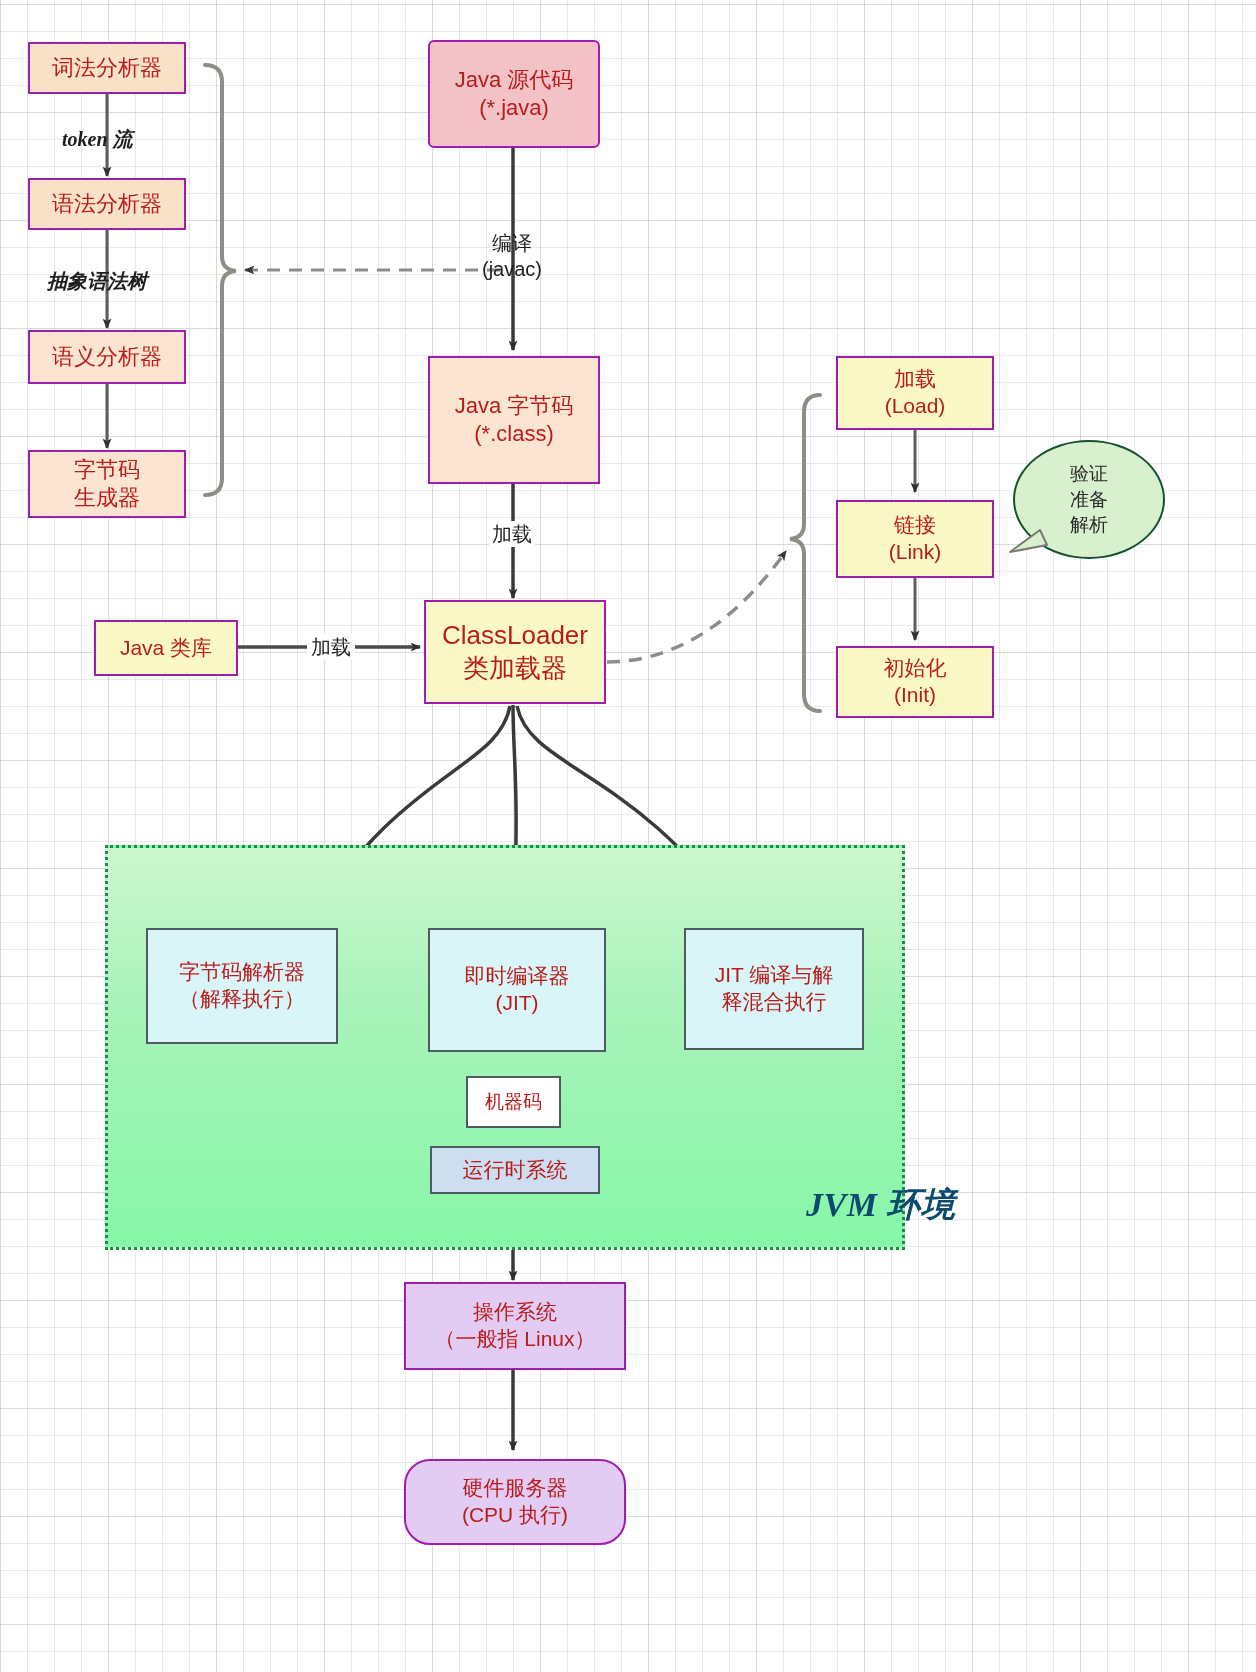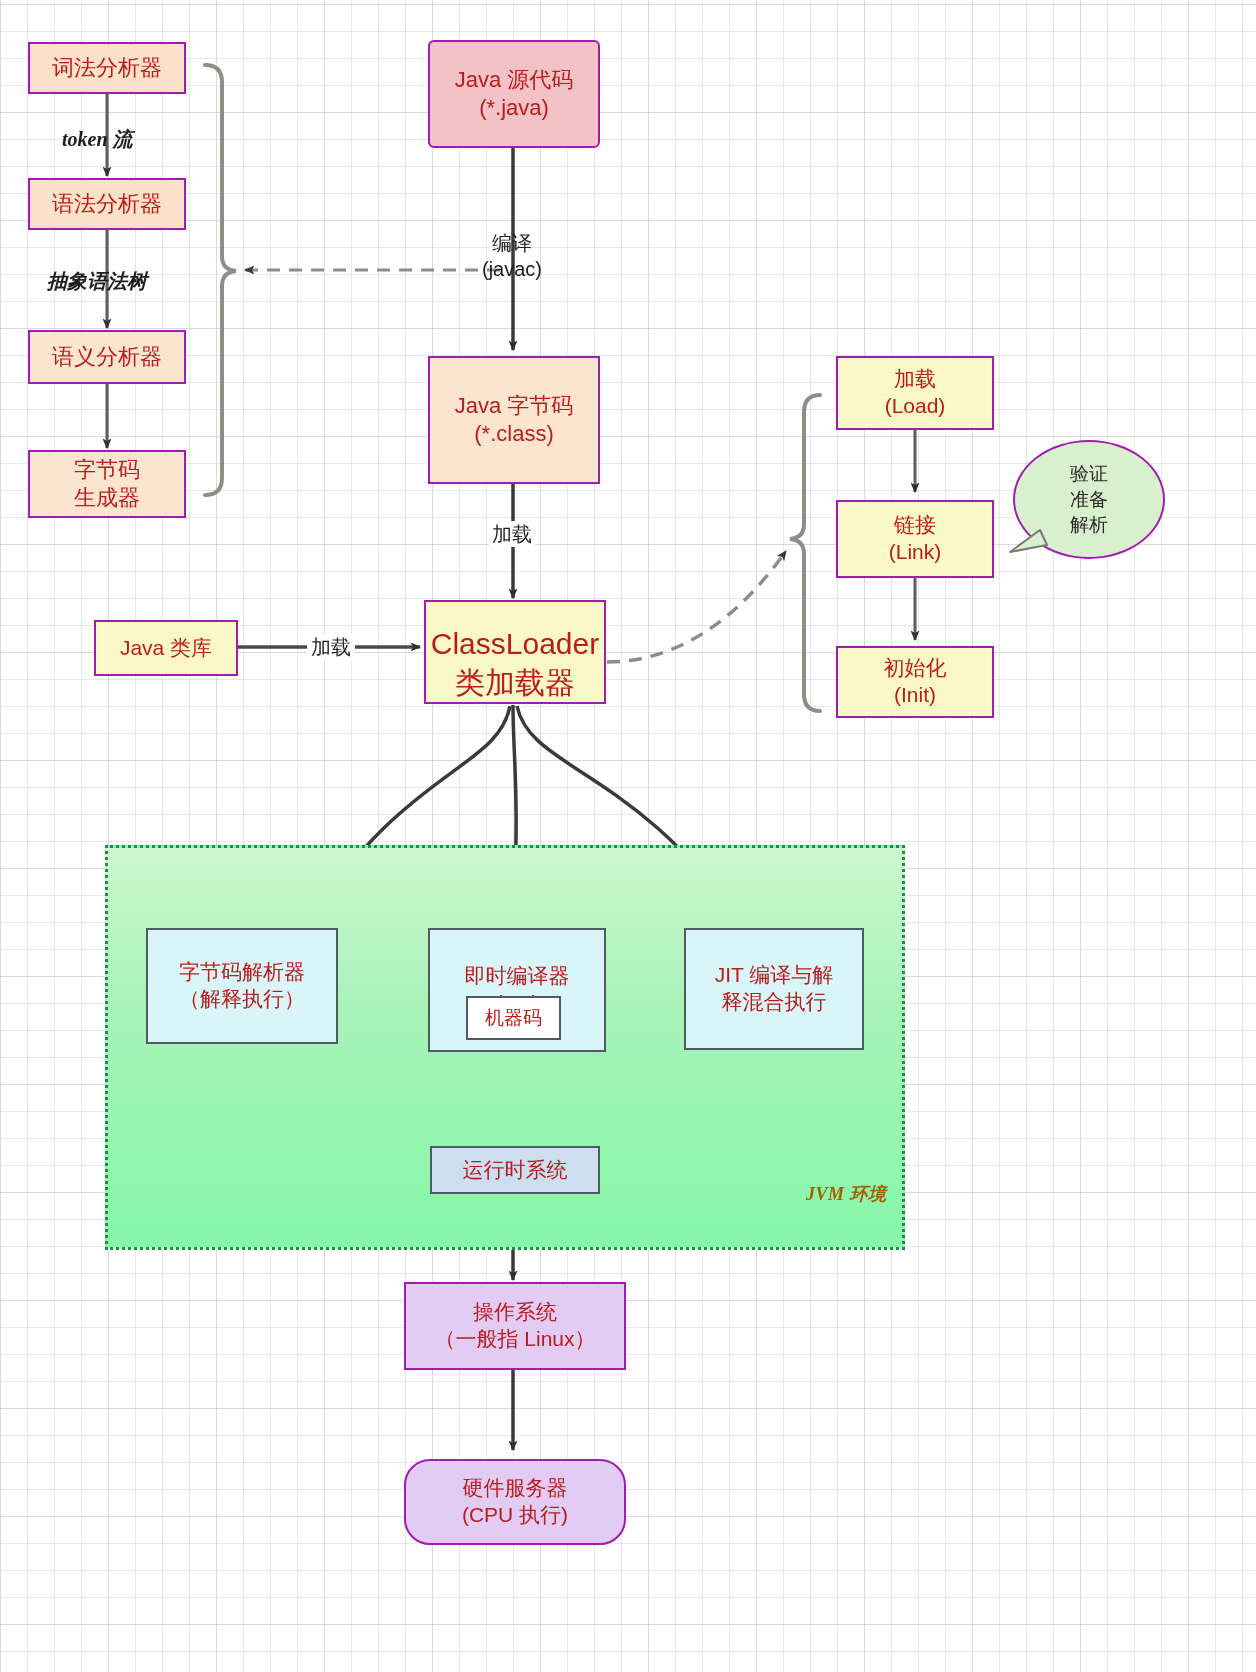--- a/index.html
+++ b/index.html
@@ -28,27 +28,27 @@
   .yellow{background:#fbf8c8;}
   .cyan{background:#daf5f7;border-color:#4f5a62;}
   .blue{background:#ccdef0;border-color:#4f5a62;}
   .purple{background:#e2ccf4;}
   .purple-r{background:#e2ccf4;border-radius:26px;margin-top:7px;}
   .white{background:#ffffff;border-color:#4f5a62;}
   .jvmbox{position:absolute;left:105px;top:845px;width:800px;height:405px;
           border:3px dotted #1f8a4c;box-sizing:border-box;z-index:2;
           background:linear-gradient(180deg,#cdf7cf 0%,#a9f3b9 38%,#86f7a8 100%);}
   .jvmlabel{position:absolute;left:806px;top:1182px;z-index:4;
-            font-style:italic;font-weight:bold;font-size:18px;color:#a16207;
+            font-style:italic;font-weight:bold;font-size:34px;color:#0c4a6e;
             font-family:"Liberation Serif","DejaVu Serif",serif;letter-spacing:.5px;}
   .elabel{position:absolute;z-index:4;color:#1f1f1f;text-align:center;line-height:1.3;
           white-space:nowrap;}
   .elabel.italic{font-style:italic;font-family:"Liberation Serif","DejaVu Serif",serif;font-weight:600;}
   .bubble{position:absolute;left:1013px;top:440px;width:148px;height:115px;
-          border-radius:50%;background:#d9f0cf;border:2px solid #a21caf;z-index:4;
+          border-radius:50%;background:#d9f0cf;border:2px solid #14532d;z-index:4;
           display:flex;flex-direction:column;align-items:center;justify-content:center;
           font-size:19px;color:#2b2b2b;line-height:1.35;}
   .bubble span{display:block;}
 </style>
 </head>
 <body>
 
 <div id="stage">
 
   <svg class="layer" id="edges">
@@ -119,21 +119,21 @@
   <div class="node pink" style="left:428px;top:40px;width:172px;height:108px;font-size:22px;">
     <span>Java 源代码</span>
     <span>(*.java)</span>
   </div>
 
   <div class="node tan2" style="left:428px;top:356px;width:172px;height:128px;font-size:22px;">
     <span>Java 字节码</span>
     <span>(*.class)</span>
   </div>
 
-  <div class="node yellow" style="left:424px;top:600px;width:182px;height:104px;font-size:30px;justify-content:flex-end;">
+  <div class="node yellow" style="left:424px;top:600px;width:182px;height:104px;font-size:26px;">
     <span>ClassLoader</span>
     <span>类加载器</span>
   </div>
 
   <div class="node yellow" style="left:94px;top:620px;width:144px;height:56px;font-size:21px;">
     <span>Java 类库</span>
   </div>
 
   <div class="node yellow" style="left:836px;top:356px;width:158px;height:74px;font-size:21px;">
     <span>加载</span>
@@ -158,21 +158,21 @@
   <div class="node cyan" style="left:428px;top:928px;width:178px;height:124px;font-size:21px;">
     <span>即时编译器</span>
     <span>(JIT)</span>
   </div>
 
   <div class="node cyan" style="left:684px;top:928px;width:180px;height:122px;font-size:21px;">
     <span>JIT 编译与解</span>
     <span>释混合执行</span>
   </div>
 
-  <div class="node white" style="left:466px;top:996px;width:95px;height:44px;font-size:19px;z-index:4;">
+  <div class="node white" style="left:466px;top:1076px;width:95px;height:52px;font-size:19px;z-index:4;">
     <span>机器码</span>
   </div>
 
   <div class="node blue" style="left:430px;top:1146px;width:170px;height:48px;font-size:21px;">
     <span>运行时系统</span>
   </div>
 
   <div class="node purple" style="left:404px;top:1282px;width:222px;height:88px;font-size:21px;">
     <span>操作系统</span>
     <span>（一般指 Linux）</span>

